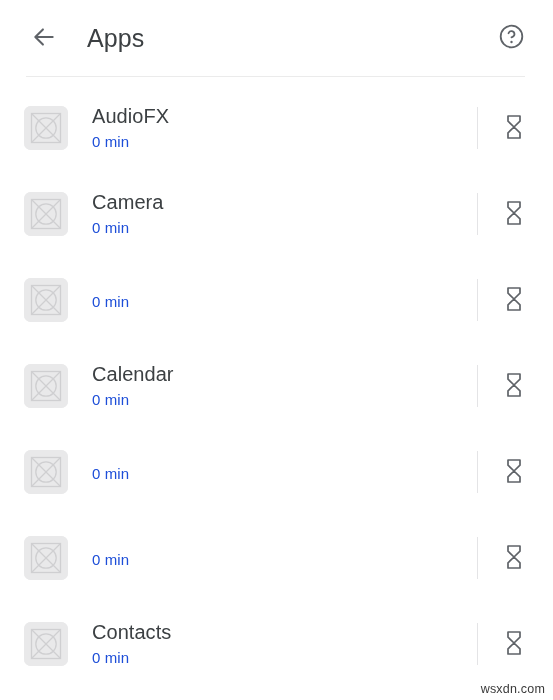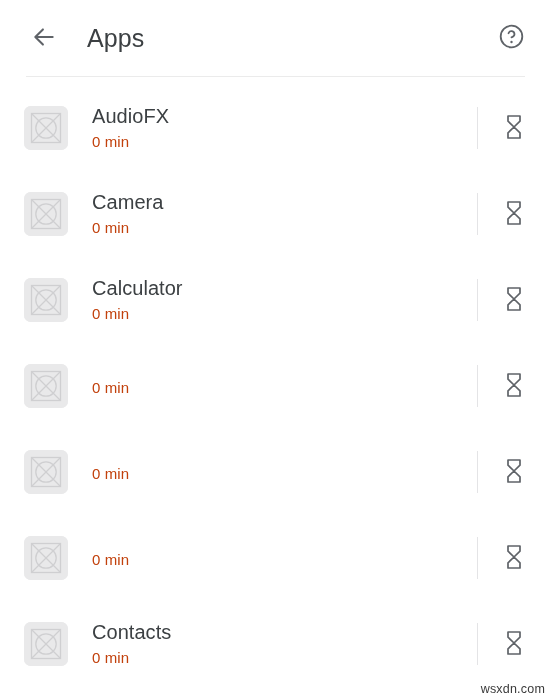--- a/index.html
+++ b/index.html
@@ -100,21 +100,21 @@
     font-size: 20px;
     color: #3c4043;
     line-height: 25px;
     letter-spacing: 0.05px;
     white-space: nowrap;
     overflow: hidden;
     text-overflow: ellipsis;
   }
   .app-duration {
     font-size: 15px;
-    color: #c2410c;
+    color: #1d4ed8;
     line-height: 21px;
     margin-top: 2px;
     letter-spacing: 0.1px;
   }
   .row-divider {
     width: 1px;
     height: 42px;
     background: #e4e4e6;
     flex: 0 0 auto;
     margin-right: 0;
@@ -236,46 +236,46 @@
         <rect x="0" y="0" width="44" height="44" rx="7" fill="#e9e9ea"></rect>
         <g fill="none" stroke="#cfcfd1" stroke-width="1.3">
           <rect x="7.5" y="7.5" width="29" height="29"></rect>
           <circle cx="22" cy="22" r="10.2"></circle>
           <line x1="7.5" y1="7.5" x2="36.5" y2="36.5"></line>
           <line x1="36.5" y1="7.5" x2="7.5" y2="36.5"></line>
         </g>
       </svg>
     </span>
     <div class="app-text">
-      <div class="app-name">Calculator</div>
-      <div class="app-duration">0 min</div>
-    </div>
-    <div class="row-divider"></div>
-    <button class="timer-btn">
-      <span>
-        <svg width="20" height="26" viewBox="0 0 20 26" fill="none" stroke="#5f6368" stroke-width="1.7" stroke-linejoin="round">
-          <path d="M4 2 H16 V7.2 L10 13 L16 18.8 V24 H4 V18.8 L10 13 L4 7.2 Z"></path>
-        </svg>
-      </span>
-    </button>
-  </div>
-
-  <div class="app-row">
-    <span class="app-icon">
-      <svg width="44" height="44" viewBox="0 0 44 44">
-        <rect x="0" y="0" width="44" height="44" rx="7" fill="#e9e9ea"></rect>
-        <g fill="none" stroke="#cfcfd1" stroke-width="1.3">
-          <rect x="7.5" y="7.5" width="29" height="29"></rect>
-          <circle cx="22" cy="22" r="10.2"></circle>
-          <line x1="7.5" y1="7.5" x2="36.5" y2="36.5"></line>
-          <line x1="36.5" y1="7.5" x2="7.5" y2="36.5"></line>
-        </g>
-      </svg>
-    </span>
-    <div class="app-text">
+      <div class="app-duration">0 min</div>
+    </div>
+    <div class="row-divider"></div>
+    <button class="timer-btn">
+      <span>
+        <svg width="20" height="26" viewBox="0 0 20 26" fill="none" stroke="#5f6368" stroke-width="1.7" stroke-linejoin="round">
+          <path d="M4 2 H16 V7.2 L10 13 L16 18.8 V24 H4 V18.8 L10 13 L4 7.2 Z"></path>
+        </svg>
+      </span>
+    </button>
+  </div>
+
+  <div class="app-row">
+    <span class="app-icon">
+      <svg width="44" height="44" viewBox="0 0 44 44">
+        <rect x="0" y="0" width="44" height="44" rx="7" fill="#e9e9ea"></rect>
+        <g fill="none" stroke="#cfcfd1" stroke-width="1.3">
+          <rect x="7.5" y="7.5" width="29" height="29"></rect>
+          <circle cx="22" cy="22" r="10.2"></circle>
+          <line x1="7.5" y1="7.5" x2="36.5" y2="36.5"></line>
+          <line x1="36.5" y1="7.5" x2="7.5" y2="36.5"></line>
+        </g>
+      </svg>
+    </span>
+    <div class="app-text">
+      <div class="app-name">Calendar</div>
       <div class="app-duration">0 min</div>
     </div>
     <div class="row-divider"></div>
     <button class="timer-btn">
       <span>
         <svg width="20" height="26" viewBox="0 0 20 26" fill="none" stroke="#5f6368" stroke-width="1.7" stroke-linejoin="round">
           <path d="M4 2 H16 V7.2 L10 13 L16 18.8 V24 H4 V18.8 L10 13 L4 7.2 Z"></path>
         </svg>
       </span>
     </button>

